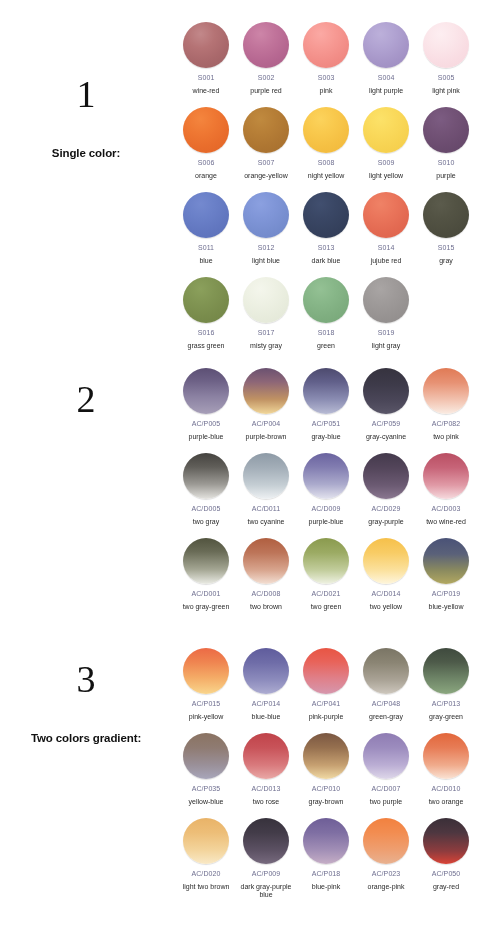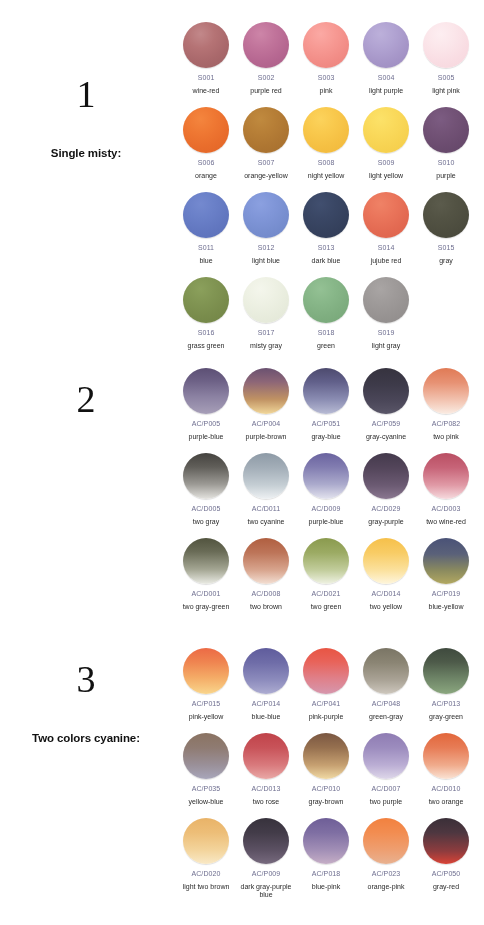--- a/index.html
+++ b/index.html
@@ -91,21 +91,21 @@
   }
 </style>
 </head>
 <body>
 
 <div class="page">
   <div id="sections-root">
       <div class="section" style="top: 22px;">
         <div class="section-label" style="top: 53px;">
           <div class="section-number">1</div>
-          <div class="section-title">Single misty:</div>
+          <div class="section-title">Single color:</div>
         </div>
         <div class="rows">
           <div class="swatch-row">
             <div class="swatch">
               <div class="disc" style="background: radial-gradient(circle at 38% 26%, rgb(194, 136, 138) 0%, rgb(181, 115, 117) 32%, rgb(169, 104, 107) 62%, rgb(156, 95, 98) 100%);"></div>
               <div class="code">S001</div>
               <div class="name">wine-red</div>
             </div>
             <div class="swatch">
               <div class="disc" style="background: radial-gradient(circle at 38% 26%, rgb(205, 133, 168) 0%, rgb(193, 116, 155) 32%, rgb(182, 103, 145) 62%, rgb(169, 92, 133) 100%);"></div>
@@ -290,21 +290,21 @@
               <div class="disc" style="background: linear-gradient(rgb(74, 82, 119) 0%, rgb(90, 97, 121) 35%, rgb(138, 138, 95) 70%, rgb(178, 168, 97) 100%);"></div>
               <div class="code">AC/P019</div>
               <div class="name">blue-yellow</div>
             </div>
           </div>
         </div>
       </div>
       <div class="section" style="top: 648px;">
         <div class="section-label" style="top: 12px;">
           <div class="section-number">3</div>
-          <div class="section-title">Two colors cyanine:</div>
+          <div class="section-title">Two colors gradient:</div>
         </div>
         <div class="rows">
           <div class="swatch-row">
             <div class="swatch">
               <div class="disc" style="background: linear-gradient(rgb(236, 106, 69) 0%, rgb(239, 132, 80) 30%, rgb(244, 172, 103) 65%, rgb(249, 213, 140) 100%);"></div>
               <div class="code">AC/P015</div>
               <div class="name">pink-yellow</div>
             </div>
             <div class="swatch">
               <div class="disc" style="background: linear-gradient(rgb(95, 92, 156) 0%, rgb(111, 109, 168) 32%, rgb(141, 140, 189) 70%, rgb(173, 172, 209) 100%);"></div>

